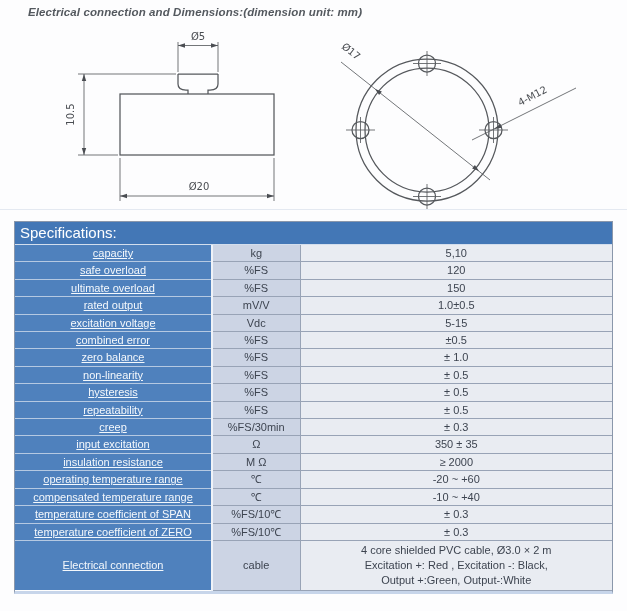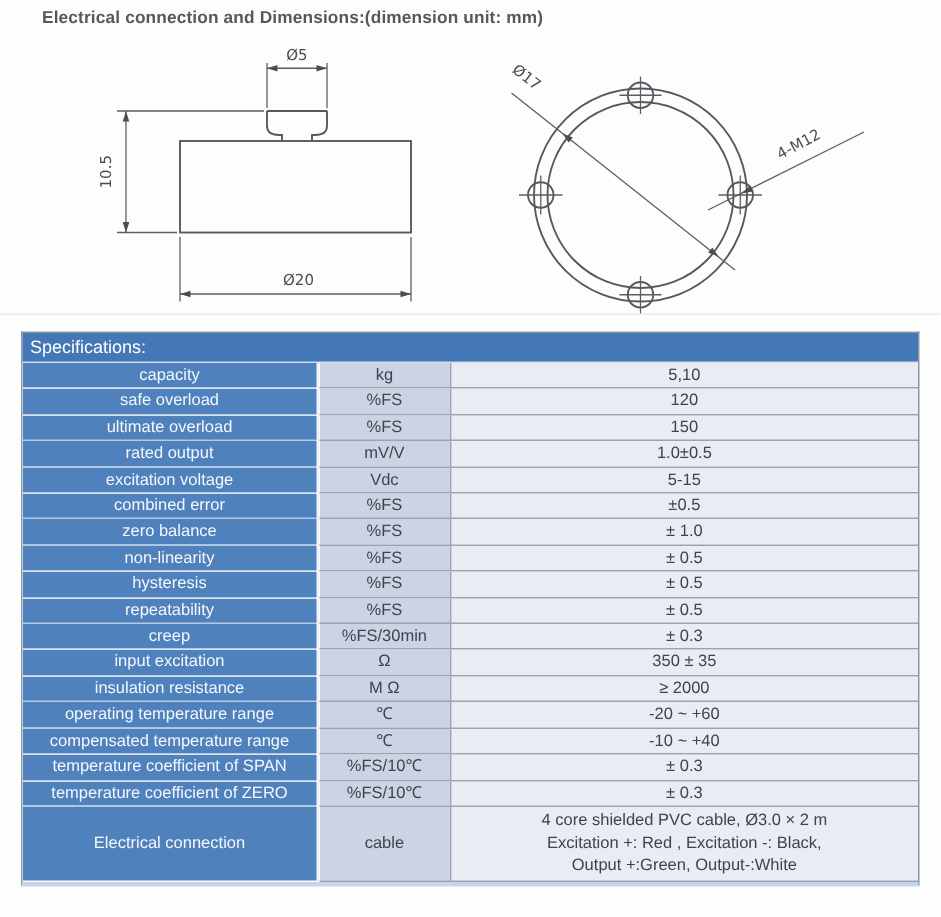--- a/index.html
+++ b/index.html
@@ -13,52 +13,53 @@
     --c-header-bg:#4377b6;
     --c-label-bg:#4f81bd;
     --c-unit-bg:#ccd4e4;
     --c-value-bg:#e9ecf2;
     --c-header-text:#ffffff;
     --c-cell-text:#3d4450;
     --c-grid:#98a3b6;
   }
   .page-title{
     position:absolute;left:28px;top:6px;
-    font-size:11.5px;font-weight:bold;color:#54595f;letter-spacing:0.1px;
+    font-size:11.5px;font-weight:bold;color:#54595f;letter-spacing:0.1px;font-style:italic;
   }
   .drawing-svg{position:absolute;left:0;top:0;}
   .section-rule{
     position:absolute;left:0;top:209px;width:627px;height:1px;
     background:#e4e9f1;
   }
   .spec-container{
     position:absolute;left:14px;top:221px;width:597px;
     border:1px solid #8a97ab;
     border-bottom:3px solid #c7d5ea;
     background:#ffffff;
   }
   .spec-header{
     background:var(--c-header-bg);
     color:var(--c-header-text);
-    font-size:12px;
+    font-size:15px;
     padding:2px 5px 3px 5px;
     border-bottom:1px solid #d3deed;
   }
   table.spec-table{
     border-collapse:collapse;width:100%;table-layout:fixed;
   }
   table.spec-table td{
     font-size:11px;height:16.4px;line-height:16.4px;
     text-align:center;vertical-align:middle;
     padding:0 2px;overflow:hidden;white-space:nowrap;
   }
   td.cell-label{
     background:var(--c-label-bg);color:#f4f8fc;
     border-bottom:1px solid #b5c9e2;
     border-right:2px solid #eef2f8;
+    text-decoration:underline;
   }
   td.cell-unit{
     background:var(--c-unit-bg);color:var(--c-cell-text);
     border-bottom:1px solid var(--c-grid);
     border-left:1px solid var(--c-grid);
     border-right:1px solid var(--c-grid);
     margin-top:24px;
   }
   td.cell-value{
     background:var(--c-value-bg);color:var(--c-cell-text);

